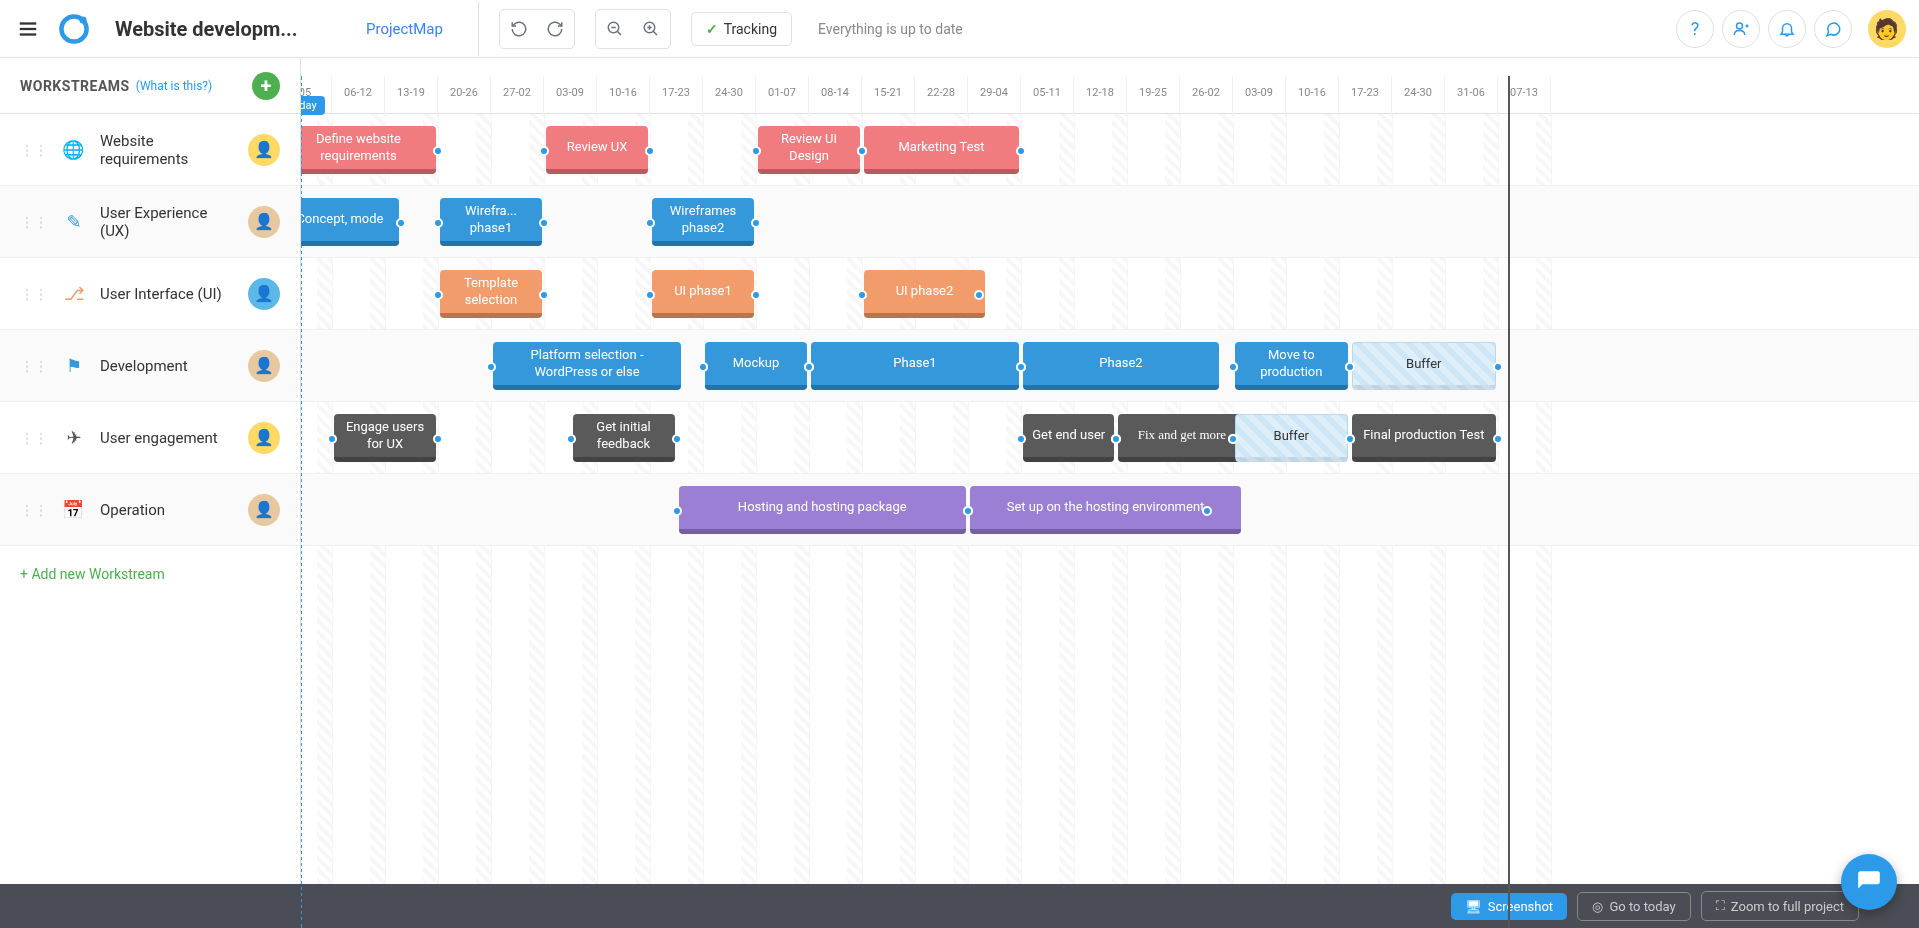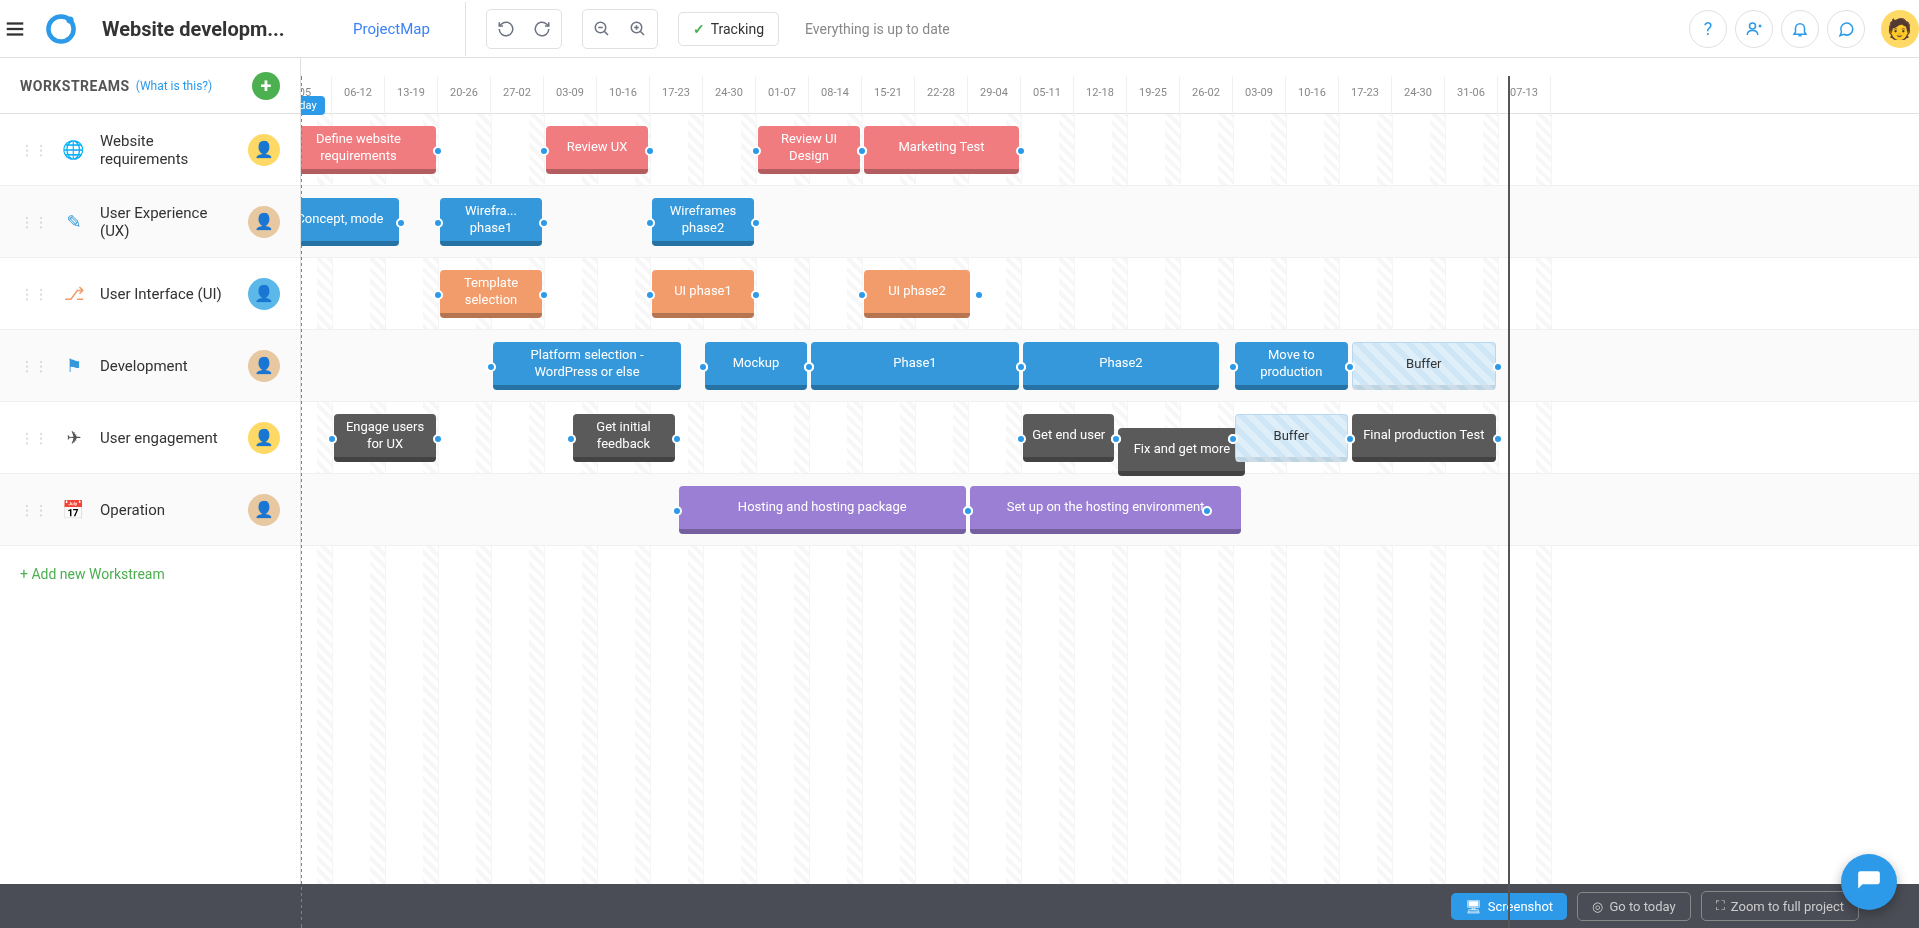--- a/index.html
+++ b/index.html
@@ -1,19 +1,19 @@
 <!DOCTYPE html>
 <html><head>
 <meta charset="utf-8">
 <style>
 * { margin: 0; padding: 0; box-sizing: border-box; font-family: -apple-system, BlinkMacSystemFont, "Segoe UI", Roboto, sans-serif; }
 body { width: 1919px; height: 928px; background: #f5f5f5; overflow: hidden; }
 
 
-.toolbar { height: 58px; background: #fff; border-bottom: 1px solid #e0e0e0; display: flex; align-items: center; padding: 0 0; gap: 8px; }
+.toolbar { height: 58px; background: #fff; border-bottom: 1px solid #e0e0e0; display: flex; align-items: center; padding: 0 13px; gap: 8px; }
 .menu-btn { width: 30px; height: 30px; display: flex; align-items: center; justify-content: center; cursor: pointer; }
 .menu-btn svg { width: 22px; height: 22px; }
 .logo { width: 36px; height: 36px; display: flex; align-items: center; justify-content: center; margin-left: 5px; }
 .project-title { font-size: 20px; font-weight: 700; color: #333; margin-left: 15px; width: 190px; white-space: nowrap; overflow: hidden; text-overflow: ellipsis; }
 .tab { padding: 18px 35px; font-size: 15px; color: #3b82f6; border-right: 1px solid #e0e0e0; margin-left: 18px; }
 .icon-btn-group { display: flex; gap: 4px; margin-left: 12px; border: 1px solid #e0e0e0; border-radius: 5px; padding: 3px; }
 .icon-btn { width: 32px; height: 32px; display: flex; align-items: center; justify-content: center; cursor: pointer; color: #6b7280; }
 .tracking-btn { display: flex; align-items: center; gap: 6px; border: 1px solid #e0e0e0; border-radius: 5px; padding: 8px 14px; font-size: 14px; color: #333; margin-left: 12px; cursor: pointer; }
 .tracking-btn .check { color: #4caf50; font-weight: bold; }
 .status-text { font-size: 14px; color: #888; margin-left: 18px; }
@@ -300,21 +300,21 @@
         <div class="conn-dot" style="top: 104px; left: 238px;"></div>
         <div class="task blue" style="top: 84px; left: 351px; width: 102px;">Wireframes phase2</div>
         <div class="conn-dot" style="top: 104px; left: 344px;"></div>
         <div class="conn-dot" style="top: 104px; left: 450px;"></div>
         <div class="task orange" style="top: 156px; left: 139px; width: 102px;">Template selection</div>
         <div class="conn-dot" style="top: 176px; left: 132px;"></div>
         <div class="conn-dot" style="top: 176px; left: 238px;"></div>
         <div class="task orange" style="top: 156px; left: 351px; width: 102px;">UI phase1</div>
         <div class="conn-dot" style="top: 176px; left: 344px;"></div>
         <div class="conn-dot" style="top: 176px; left: 450px;"></div>
-        <div class="task orange" style="top: 156px; left: 563px; width: 106px;">UI phase2</div>
+        <div class="task orange" style="top: 156px; left: 563px; width: 121px;">UI phase2</div>
         <div class="conn-dot" style="top: 176px; left: 556px;"></div>
         <div class="conn-dot" style="top: 176px; left: 672.6px;"></div>
         <div class="task blue" style="top: 228px; left: 192px; width: 188px;">Platform selection - WordPress or else</div>
         <div class="conn-dot" style="top: 248px; left: 185px;"></div>
         <div class="conn-dot" style="top: 248px; left: 397px;"></div>
         <div class="task blue" style="top: 228px; left: 404px; width: 102px;">Mockup</div>
         <div class="conn-dot" style="top: 248px; left: 397px;"></div>
         <div class="conn-dot" style="top: 248px; left: 503px;"></div>
         <div class="task blue" style="top: 228px; left: 510px; width: 208px;">Phase1</div>
         <div class="conn-dot" style="top: 248px; left: 503px;"></div>
@@ -330,21 +330,21 @@
         <div class="conn-dot" style="top: 248px; left: 1192px;"></div>
         <div class="task dark" style="top: 300px; left: 33px; width: 102px;">Engage users for UX</div>
         <div class="conn-dot" style="top: 320px; left: 26px;"></div>
         <div class="conn-dot" style="top: 320px; left: 132px;"></div>
         <div class="task dark" style="top: 300px; left: 271.5px; width: 102px;">Get initial feedback</div>
         <div class="conn-dot" style="top: 320px; left: 264.5px;"></div>
         <div class="conn-dot" style="top: 320px; left: 370.5px;"></div>
         <div class="task dark" style="top: 300px; left: 722px; width: 91.4px;">Get end user</div>
         <div class="conn-dot" style="top: 320px; left: 715px;"></div>
         <div class="conn-dot" style="top: 320px; left: 810.4px;"></div>
-        <div class="task dark" style="top: 314px; left: 817.4px; width: 127px;">Fix and get more</div>
+        <div class="task dark" style="top: 300px; left: 817.4px; width: 127px; font-family: Liberation Serif, serif;">Fix and get more</div>
         <div class="conn-dot" style="top: 320px; left: 810.4px;"></div>
         <div class="conn-dot" style="top: 320px; left: 927px;"></div>
         <div class="task hatched" style="top: 300px; left: 934px; width: 112.6px;">Buffer</div>
         <div class="conn-dot" style="top: 320px; left: 927px;"></div>
         <div class="conn-dot" style="top: 320px; left: 1043.6px;"></div>
         <div class="task dark" style="top: 300px; left: 1050.6px; width: 144.4px;">Final production Test</div>
         <div class="conn-dot" style="top: 320px; left: 1043.6px;"></div>
         <div class="conn-dot" style="top: 320px; left: 1192px;"></div>
         <div class="task purple" style="top: 372px; left: 377.5px; width: 287.5px;">Hosting and hosting package</div>
         <div class="conn-dot" style="top: 392px; left: 370.5px;"></div>

